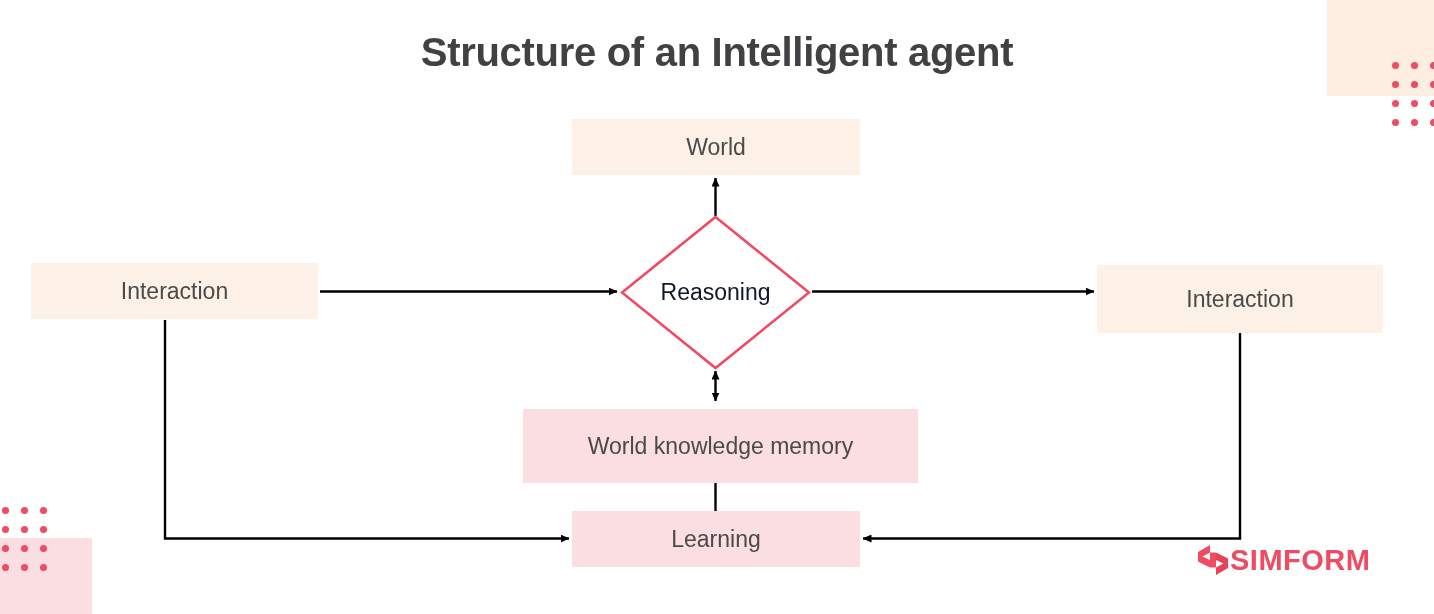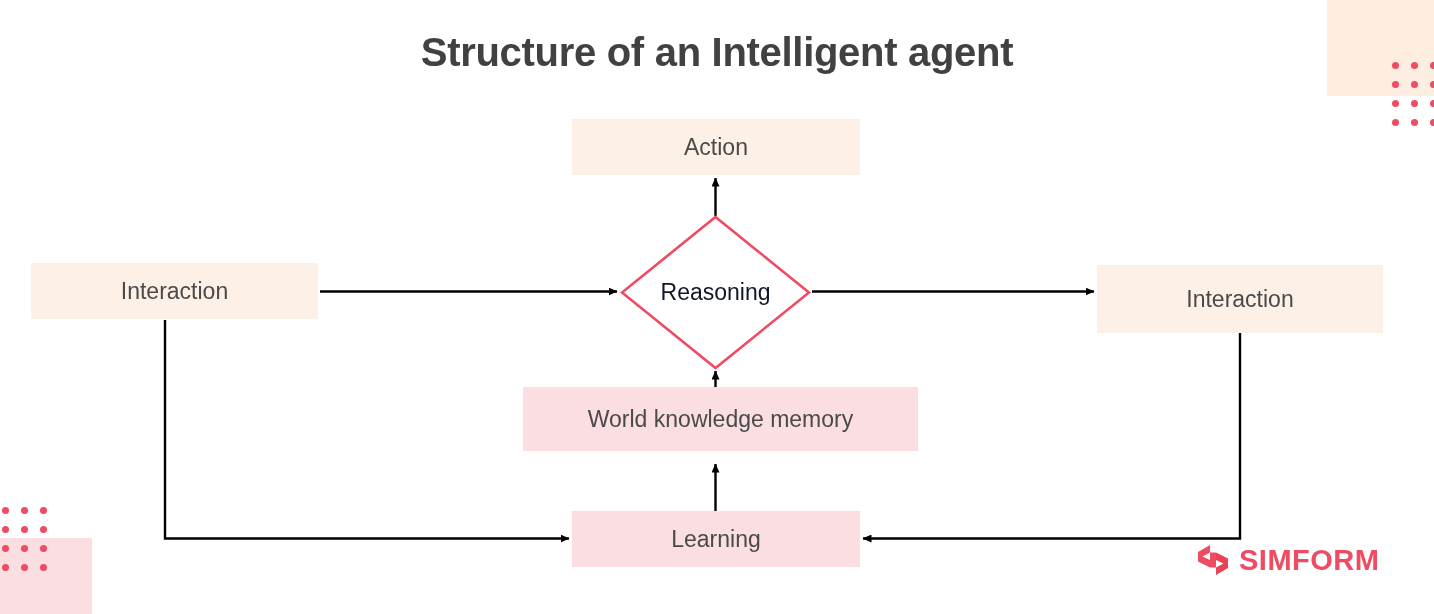--- a/index.html
+++ b/index.html
@@ -73,21 +73,21 @@
     color: #4a4a4a;
     box-sizing: border-box;
     white-space: nowrap;
   }
   .node.cream { background: #fdf1e7; }
   .node.pink  { background: #fbdee2; }
 
   #node-action     { left: 572px;  top: 119px; width: 288px; height: 56px; }
   #node-perception { left: 31px;   top: 263px; width: 287px; height: 56px; }
   #node-interaction{ left: 1097px; top: 265px; width: 286px; height: 68px; }
-  #node-memory     { left: 523px;  top: 387px; width: 395px; height: 64px; }
+  #node-memory     { left: 523px;  top: 409px; width: 395px; height: 74px; }
   #node-learning   { left: 572px;  top: 511px; width: 288px; height: 56px; }
 
   
   #node-reasoning {
     position: absolute;
     left: 620px;
     top: 215px;
     width: 191px;
     height: 155px;
   }
@@ -117,21 +117,20 @@
   }
 
   
   #simform-logo {
     position: absolute;
     left: 1196px;
     top: 542px;
     height: 36px;
     display: flex;
     align-items: center;
-    gap: 9px;
   }
   #simform-logo .logo-word {
     font-size: 29px;
     font-weight: bold;
     color: #ef4b63;
     letter-spacing: 0.5px;
   }
 </style>
 </head>
 <body>
@@ -191,21 +190,21 @@
     <line x1="715.5" y1="371" x2="715.5" y2="401" stroke="#000000" stroke-width="2.4" marker-end="url(#arrowhead)" marker-start="url(#arrowtail)"></line>
 
     <line x1="715.5" y1="511" x2="715.5" y2="464" stroke="#000000" stroke-width="2.4" marker-end="url(#arrowhead)"></line>
 
     <path d="M165,320 L165,538.5 L569,538.5" fill="none" stroke="#000000" stroke-width="2.4" marker-end="url(#arrowhead)"></path>
 
     <path d="M1240,320 L1240,538.5 L863,538.5" fill="none" stroke="#000000" stroke-width="2.4" marker-end="url(#arrowhead)"></path>
   </svg>
 
   <div class="node cream" id="node-action">
-    <span>Action</span>
+    <span>World</span>
   </div>
 
   <div class="node cream" id="node-perception">
     <span>Interaction</span>
   </div>
 
   <div id="node-reasoning">
     <svg class="diamond-shape" viewBox="0 0 191 155" preserveAspectRatio="none">
       <polygon points="95.5,2 189,77.5 95.5,153 2,77.5" fill="#ffffff" stroke="#ef4b63" stroke-width="2.6"></polygon>
     </svg>

